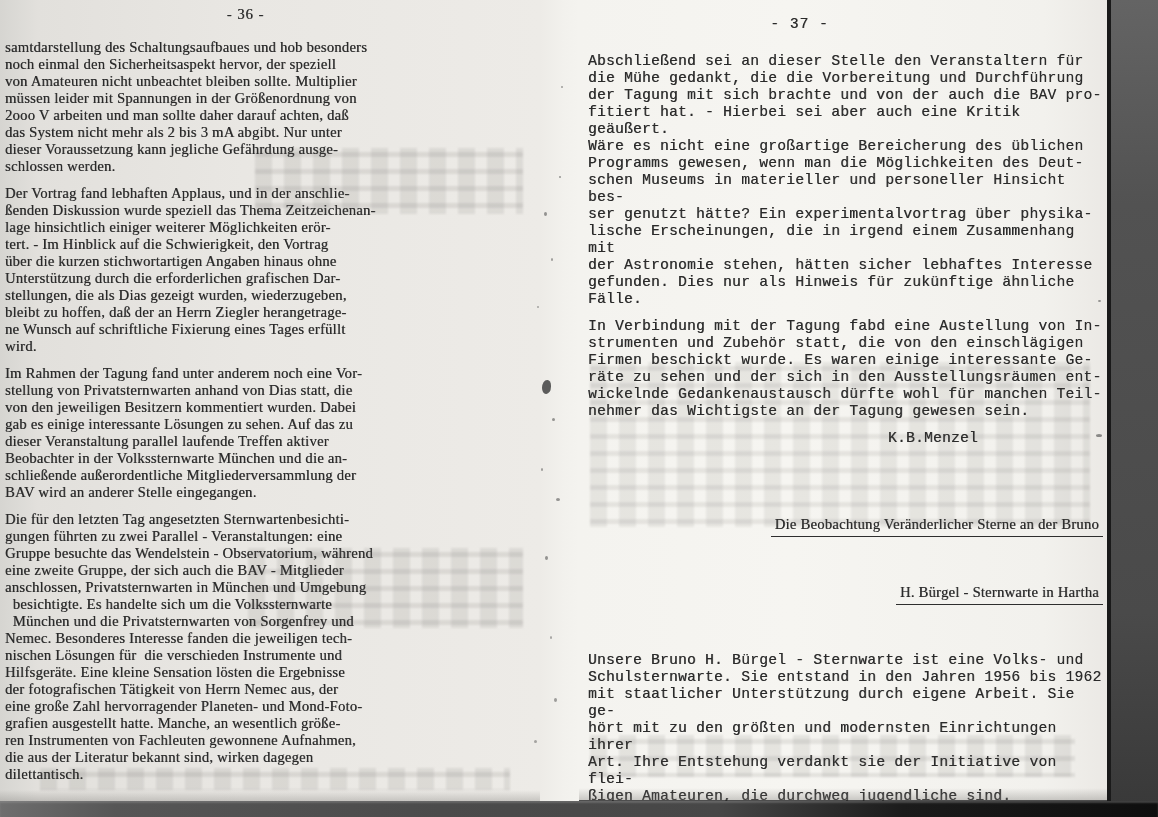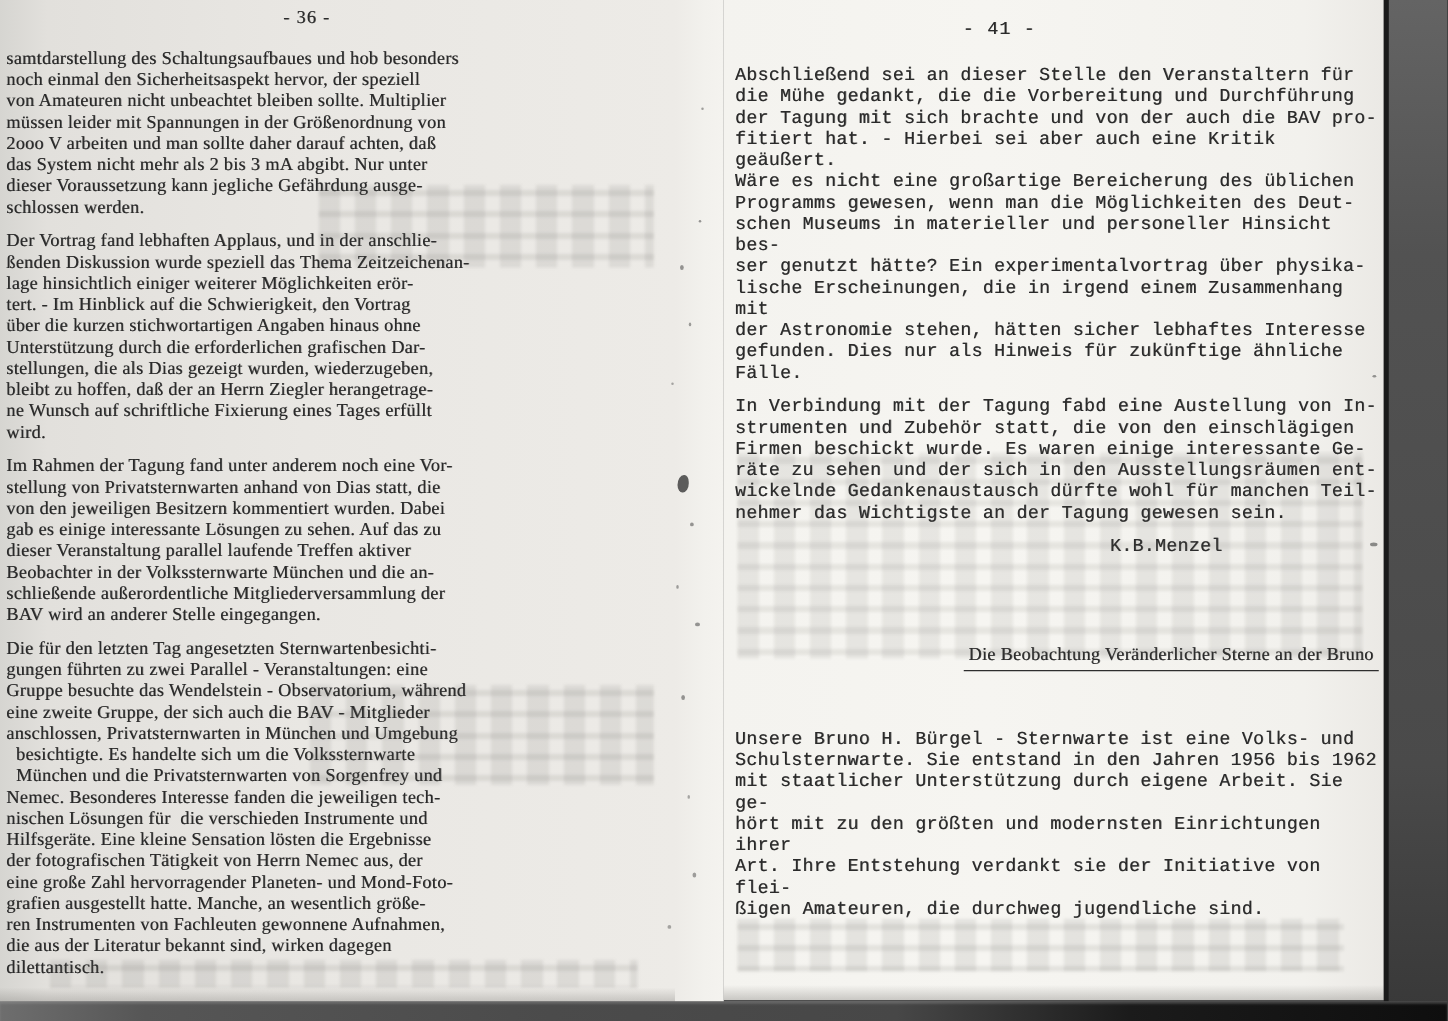--- a/index.html
+++ b/index.html
@@ -124,21 +124,21 @@
 ren Instrumenten von Fachleuten gewonnene Aufnahmen,
 die aus der Literatur bekannt sind, wirken dagegen
 dilettantisch.</p>
     </div>
   </div>
 
   <div class="gutter"></div>
 
   <div class="page page-right">
     <div class="page-inner">
-      <div class="page-number typeset">- 41 -</div>
+      <div class="page-number typeset">- 37 -</div>
       <p class="para typeset">Abschließend sei an dieser Stelle den Veranstaltern für
 die Mühe gedankt, die die Vorbereitung und Durchführung
 der Tagung mit sich brachte und von der auch die BAV pro-
 fitiert hat. - Hierbei sei aber auch eine Kritik geäußert.
 Wäre es nicht eine großartige Bereicherung des üblichen
 Programms gewesen, wenn man die Möglichkeiten des Deut-
 schen Museums in materieller und personeller Hinsicht bes-
 ser genutzt hätte? Ein experimentalvortrag über physika-
 lische Erscheinungen, die in irgend einem Zusammenhang mit
 der Astronomie stehen, hätten sicher lebhaftes Interesse
@@ -147,20 +147,23 @@
       <p class="para typeset">In Verbindung mit der Tagung fabd eine Austellung von In-
 strumenten und Zubehör statt, die von den einschlägigen
 Firmen beschickt wurde. Es waren einige interessante Ge-
 räte zu sehen und der sich in den Ausstellungsräumen ent-
 wickelnde Gedankenaustausch dürfte wohl für manchen Teil-
 nehmer das Wichtigste an der Tagung gewesen sein.</p>
       <div class="signature typeset">K.B.Menzel</div>
       <div class="heading-block">
         <div class="heading-line typeset">
           <span>Die Beobachtung Veränderlicher Sterne an der Bruno</span>
+        </div>
+        <div class="heading-line typeset">
+          <span>H. Bürgel - Sternwarte in Hartha</span>
         </div>
       </div>
       <p class="para typeset">Unsere Bruno H. Bürgel - Sternwarte ist eine Volks- und
 Schulsternwarte. Sie entstand in den Jahren 1956 bis 1962
 mit staatlicher Unterstützung durch eigene Arbeit. Sie ge-
 hört mit zu den größten und modernsten Einrichtungen ihrer
 Art. Ihre Entstehung verdankt sie der Initiative von flei-
 ßigen Amateuren, die durchweg jugendliche sind.</p>
 
     </div>

